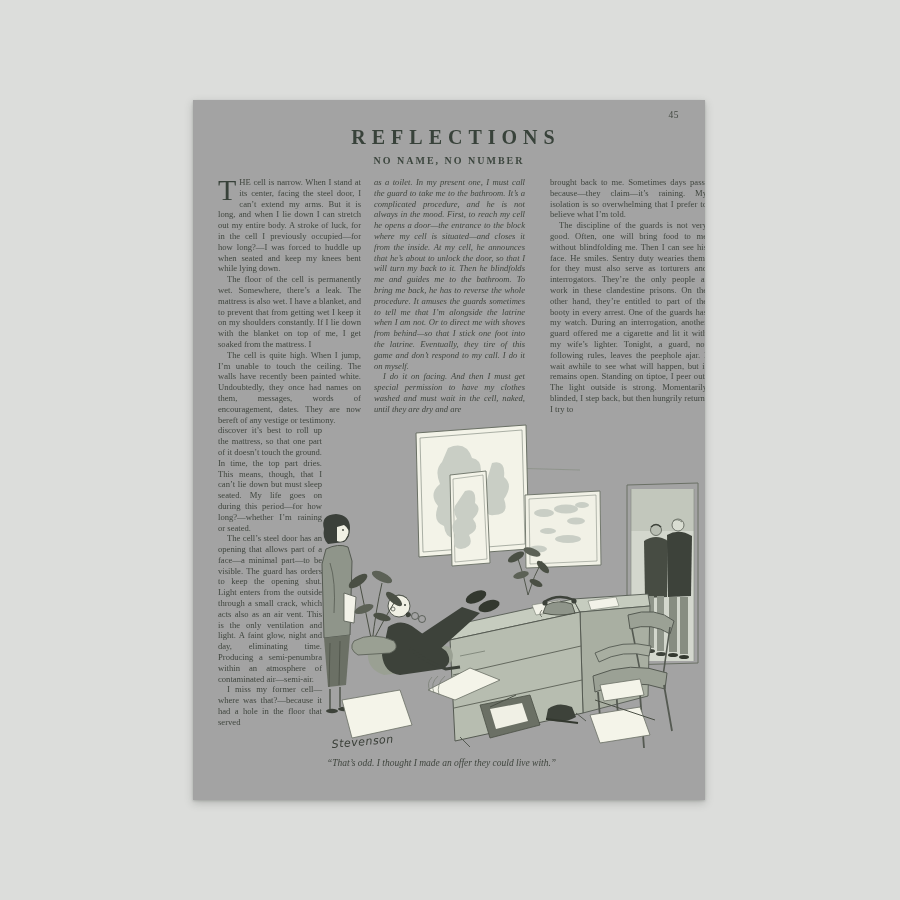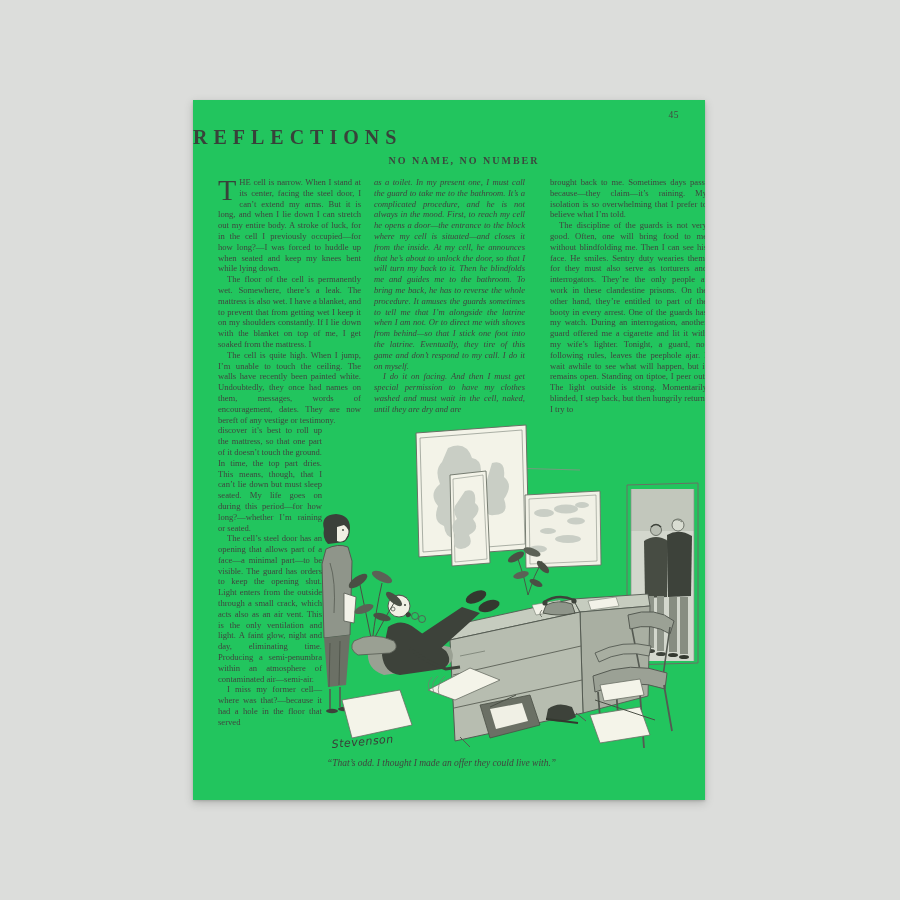--- a/index.html
+++ b/index.html
@@ -4,37 +4,37 @@
 <style>
   html,body{margin:0;padding:0;}
   body{
     width:900px;height:900px;position:relative;
     background:#dcdddb;
     font-family:"Liberation Serif", serif;
     overflow:hidden;
   }
   .magazine-page{
     position:absolute;left:193px;top:100px;width:512px;height:700px;
-    background:#22c55e;
+    background:#a3a3a3;
     box-shadow:0 3px 8px rgba(60,65,58,.25), 0 1px 2px rgba(60,65,58,.2);
     overflow:hidden;
   }
   .page-number{
     position:absolute;top:10px;right:26px;
     font-size:9.5px;color:#434841;letter-spacing:.5px;
   }
   .article-title{
     position:absolute;top:26px;left:0;width:100%;
-    font-size:20px;letter-spacing:6px;
-    color:#38423a;font-weight:600;
+    text-align:center;font-size:20px;letter-spacing:6px;
+    color:#38423a;font-weight:600;padding-left:7px;
   }
   .article-subtitle{
     position:absolute;top:55px;left:0;width:100%;
     text-align:center;font-size:10px;letter-spacing:2px;
-    color:#3c463e;font-weight:600;padding-left:15px;
+    color:#3c463e;font-weight:600;
   }
   .col{
     position:absolute;top:77px;
     font-size:8.6px;line-height:10.8px;color:#40463f;
     text-align:justify;
   }
   .col p{margin:0;}
   .col p.indent{text-indent:9px;}
   #col1{left:25px;width:143px;}
   #col1 .narrow{width:104px;}

